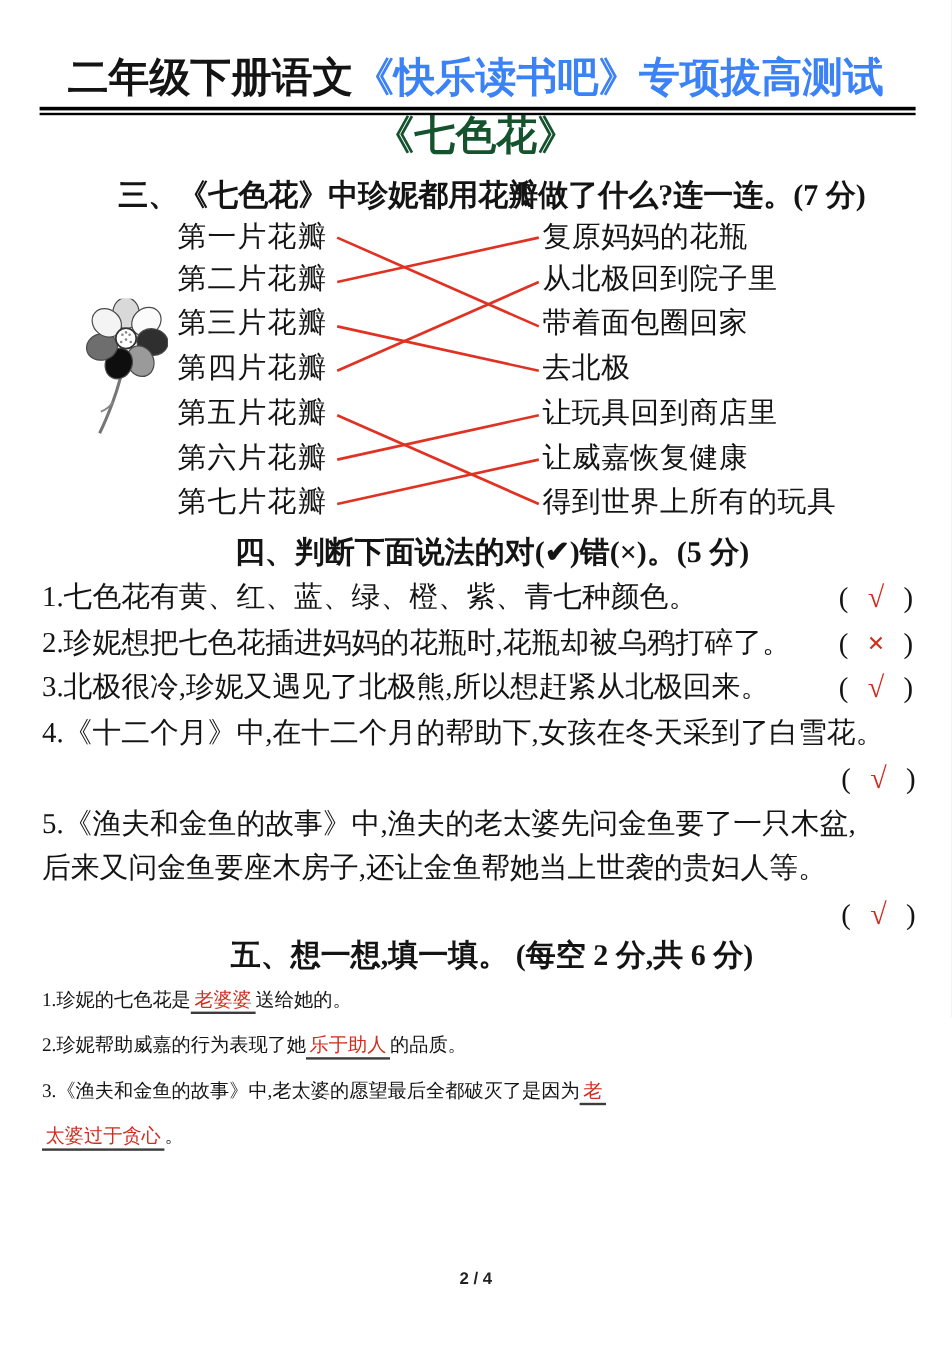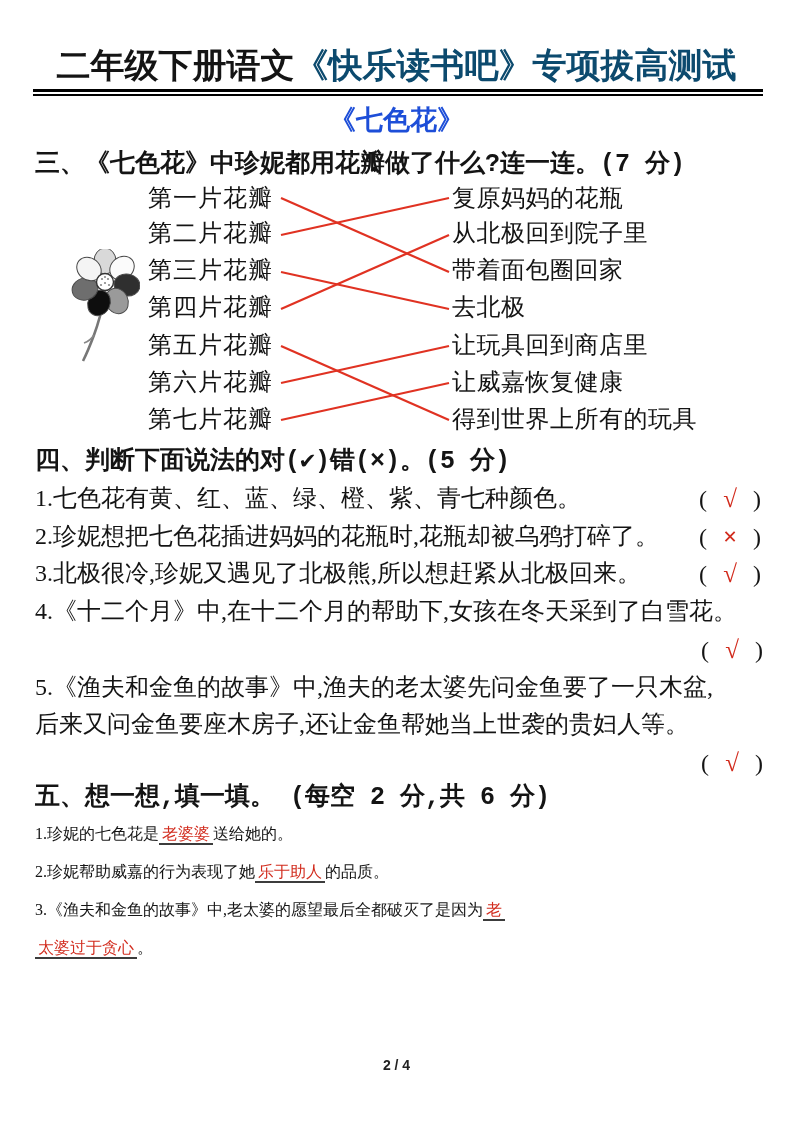--- a/index.html
+++ b/index.html
@@ -6,33 +6,33 @@
   .page {
     position:relative; width:793px; height:1122px; margin:0 auto;
     background:#ffffff; overflow:hidden;
     font-family:"Liberation Serif","DejaVu Serif",serif; color:#141414;
   }
   .hdr-title {
     position:absolute; top:42px; left:0; right:0; text-align:center;
     font-family:"Liberation Sans","DejaVu Sans",sans-serif;
     font-weight:bold; font-size:34px; line-height:46px; white-space:nowrap;
   }
-  .hdr-title .red-part { color:#0c4a6e; }
+  .hdr-title .red-part { color:#3b82f6; }
   .rule { position:absolute; left:33px; right:30px; background:#000; }
   .rule-a { top:89px; height:3px; }
   .rule-b { top:94px; height:2px; }
   .subtitle {
-    position:absolute; top:102px; left:0; right:0; text-align:center;
+    position:absolute; top:90px; left:0; right:0; text-align:center;
     font-family:"Liberation Sans","DejaVu Sans",sans-serif;
-    font-weight:bold; font-size:27px; color:#1d4ed8;
+    font-weight:bold; font-size:34px; color:#14532d;
   }
   .sec-heading {
     position:absolute; left:35px; right:8px;
-    font-family:Liberation Mono, monospace;
-    font-weight:bold; font-size:25px; white-space:nowrap;
+    font-family:Liberation Serif, serif;
+    font-weight:bold; font-size:25px; white-space:nowrap;text-align:center;
   }
   .h3 { top:146px; }
   .h4 { top:443px; }
   .h5 { top:779px; }
 
   
   .match { position:absolute; top:183px; left:0; width:759px; height:254px; }
   .match svg.lines { position:absolute; left:0; top:0; width:793px; height:254px; }
   .mlabel { position:absolute; font-size:24px; line-height:30px; letter-spacing:1px; white-space:nowrap; }
   .mleft  { left:148px; }

